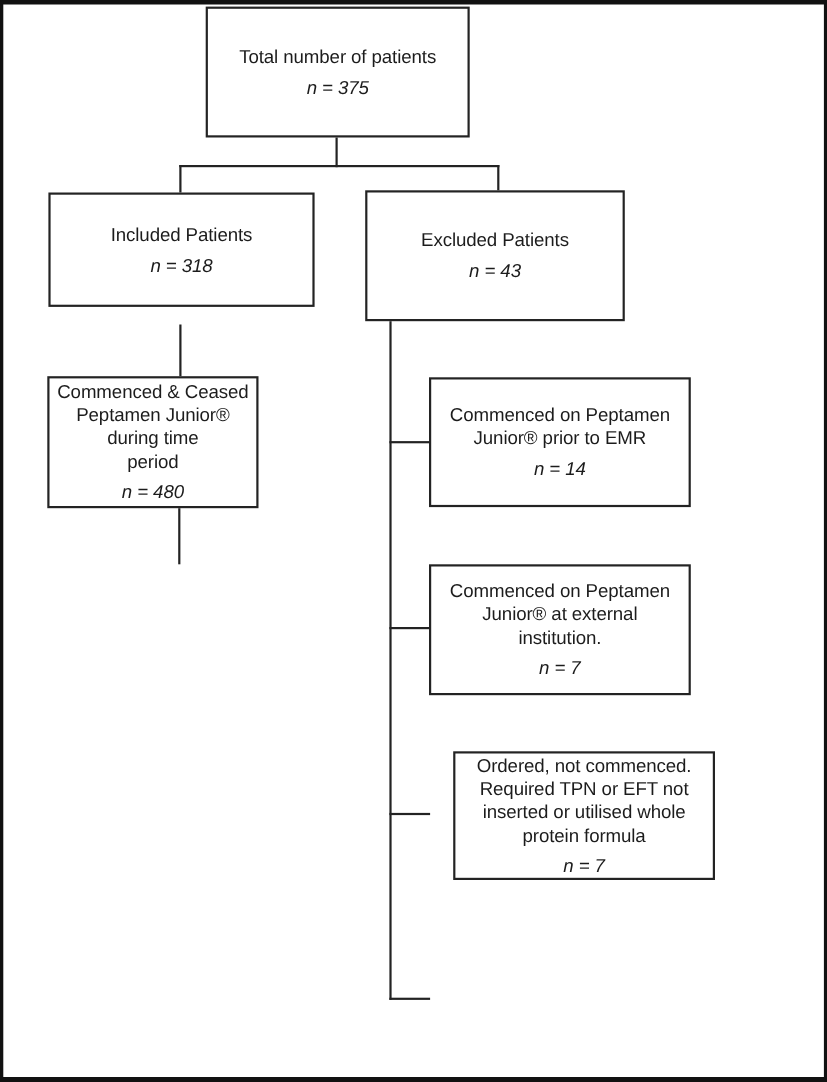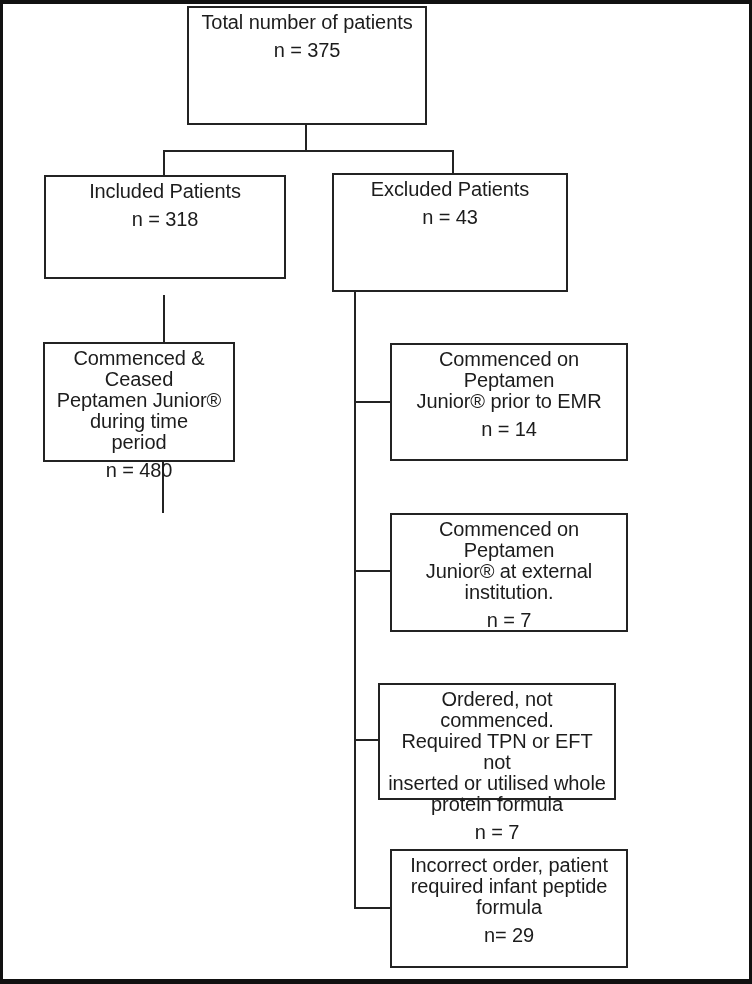--- a/index.html
+++ b/index.html
@@ -23,30 +23,31 @@
     z-index: 3;
   }
   .box {
     position: absolute;
     box-sizing: border-box;
     border: 2px solid var(--line, #232323);
     background: #ffffff;
     display: flex;
     flex-direction: column;
     align-items: center;
+    justify-content: center;
     text-align: center;
     padding: 4px 7px;
     color: var(--text, #1c1c1c);
-    font-size: 20px;
+    font-size: 17px;
     line-height: 21px;
     letter-spacing: -0.1px;
     z-index: 2;
   }
   .box .label { white-space: pre-line; }
-  .box .count { margin-top: 7px; }
+  .box .count { margin-top: 7px; font-style: italic; }
   .line {
     position: absolute;
     background: var(--line, #232323);
     z-index: 1;
   }
 </style>
 </head>
 <body>
 
 <div class="canvas">
@@ -91,29 +92,23 @@
 Junior® prior to EMR</span>
     <span class="count">n = 14</span>
   </div>
 
   <div class="box" style="left:390px; top:513px; width:238px; height:119px;">
     <span class="label">Commenced on Peptamen
 Junior® at external institution.</span>
     <span class="count">n = 7</span>
   </div>
 
-  <div class="box" style="left:378px; top:683px; width:238px; height:117px;">
+  <div class="box" style="left:412px; top:683px; width:238px; height:117px;">
     <span class="label">Ordered, not commenced.
 Required TPN or EFT not
 inserted or utilised whole
 protein formula</span>
     <span class="count">n = 7</span>
   </div>
 
-  <div class="box" style="left:390px; top:849px; width:238px; height:119px;">
-    <span class="label">Incorrect order, patient
-required infant peptide
-formula</span>
-    <span class="count">n= 29</span>
-  </div>
 
   <div class="frame-border"></div>
 </div>
 
 </body></html>

